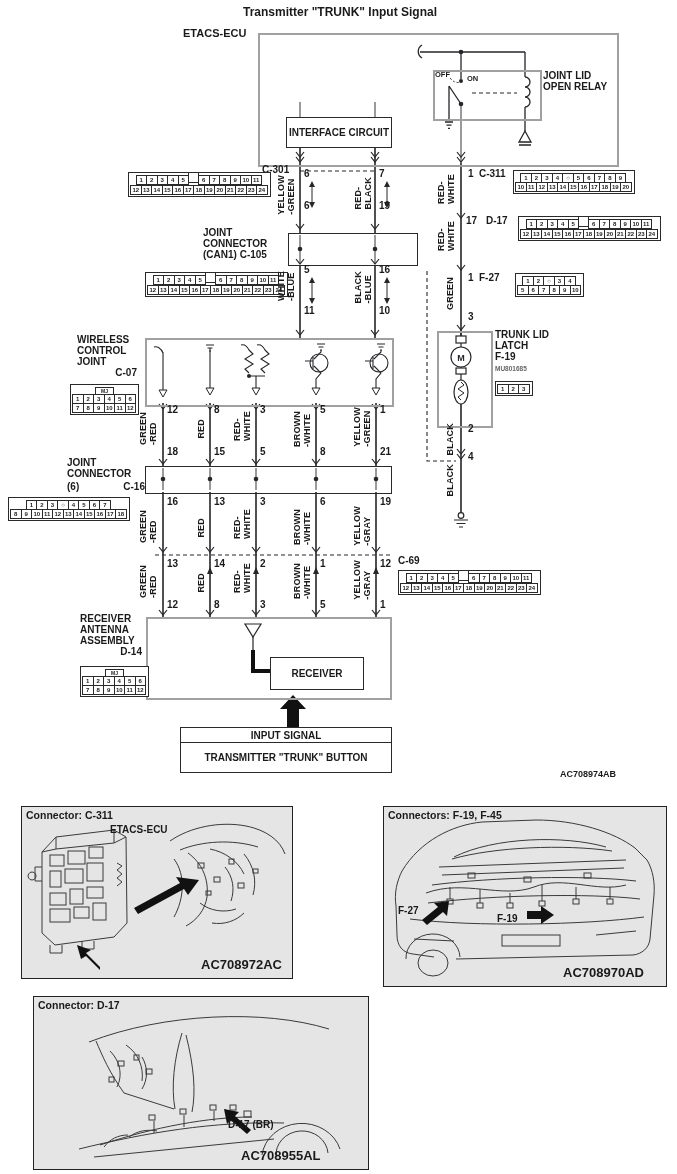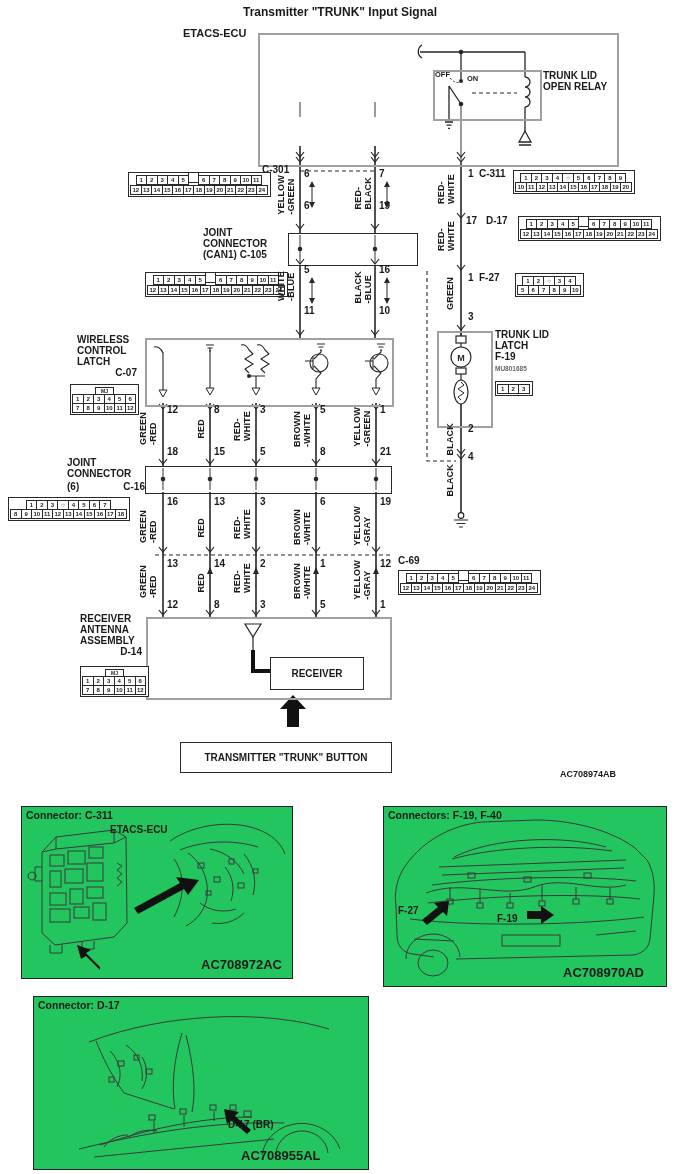--- a/index.html
+++ b/index.html
@@ -24,21 +24,21 @@
   .conn-row{display:flex;justify-content:center;}
   .conn-row + .conn-row{margin-top:-1px;}
   .conn-pin{min-width:7.5px;padding:0 1px;height:8px;line-height:8px;font-size:6px;
             font-weight:bold;text-align:center;color:#1a1a1a;border:1px solid #2a2a2a;
             margin-left:-1px;background:#fff;}
   .conn-tab{width:9px;height:9px;border:1px solid #2a2a2a;margin-left:-1px;
             transform:translateY(-3px);background:#fff;}
   .conn-header{font-size:5px;line-height:6px;font-weight:bold;border:1px solid #2a2a2a;
                padding:0 5px;margin-bottom:-1px;background:#fff;color:#1a1a1a;}
   
-  .panel{position:absolute;border:1.6px solid #222;background:#22c55e;}
+  .panel{position:absolute;border:1.6px solid #222;background:#e5e5e5;}
   .panel-title{position:absolute;left:4px;top:2px;font-size:10.5px;font-weight:bold;}
   .panel-code{position:absolute;font-size:13px;font-weight:bold;}
   .panel-label{position:absolute;font-size:10px;font-weight:bold;white-space:nowrap;}
 </style>
 </head>
 <body>
 
 <div class="root">
 
   <svg class="wiring" width="677" height="800" viewBox="0 0 677 800">
@@ -148,25 +148,26 @@
       <path d="M312,181 l-3,6 h6 z M312,208 l-3,-6 h6 z M387,181 l-3,6 h6 z M387,208 l-3,-6 h6 z"></path>
       <path d="M312,277 l-3,6 h6 z M312,304 l-3,-6 h6 z M387,277 l-3,6 h6 z M387,304 l-3,-6 h6 z"></path>
     </g>
   </svg>
 
   <div class="lbl f12 abs" style="left:150px;top:6px;width:380px;text-align:center;">Transmitter "TRUNK" Input Signal</div>
 
   <div class="graybox" style="left:258px;top:33px;width:357px;height:130px;"></div>
   <div class="lbl f11" style="left:183px;top:28px;">ETACS-ECU</div>
 
+  <div class="box ctext" style="left:286px;top:117px;width:104px;height:29px;">INTERFACE CIRCUIT</div>
 
   <div class="graybox" style="left:433px;top:70px;width:105px;height:47px;"></div>
   <div class="lbl f8" style="left:435px;top:71px;">OFF</div>
   <div class="lbl f8" style="left:467px;top:75px;">ON</div>
-  <div class="lbl f10" style="left:543px;top:71px;width:72px;white-space:normal;">TRUNK LID OPEN RELAY</div>
+  <div class="lbl f10" style="left:543px;top:71px;width:72px;white-space:normal;">JOINT LID OPEN RELAY</div>
 
   <div class="lbl f10" style="left:262px;top:165px;">C-301</div>
   <div class="pin" style="left:304px;top:168px;">6</div>
   <div class="pin" style="left:379px;top:168px;">7</div>
   <div class="pin" style="left:304px;top:200px;">6</div>
   <div class="pin" style="left:379px;top:200px;">19</div>
   <div class="vlabel" style="left:277px;top:175px;">YELLOW
 -GREEN</div>
   <div class="vlabel" style="left:354px;top:177px;">RED-
 BLACK</div>
@@ -242,21 +243,21 @@
   <div class="pin" style="left:304px;top:305px;">11</div>
   <div class="pin" style="left:379px;top:305px;">10</div>
   <div class="vlabel" style="left:277px;top:271px;">WHITE
 -BLUE</div>
   <div class="vlabel" style="left:354px;top:271px;">BLACK
 -BLUE</div>
 
   <div class="graybox" style="left:145px;top:338px;width:245px;height:65px;"></div>
   <div class="lbl f10" style="left:77px;top:335px;">WIRELESS
 CONTROL
-LATCH</div>
+JOINT</div>
   <div class="lbl f10" style="left:77px;top:368px;width:60px;text-align:right;">C-07</div>
   <div class="conn" style="left:70px;top:384px;">
       <div class="conn-header">MJ</div>
       <div class="conn-row">
         <div class="conn-pin">1</div>
         <div class="conn-pin">2</div>
         <div class="conn-pin">3</div>
         <div class="conn-pin">4</div>
         <div class="conn-pin">5</div>
         <div class="conn-pin">6</div>
@@ -410,20 +411,21 @@
         <div class="conn-pin">7</div>
         <div class="conn-pin">8</div>
         <div class="conn-pin">9</div>
         <div class="conn-pin">10</div>
         <div class="conn-pin">11</div>
         <div class="conn-pin">12</div>
       </div>
     </div>
   <div class="box ctext" style="left:270px;top:657px;width:92px;height:31px;">RECEIVER</div>
 
+  <div class="box ctext" style="left:180px;top:727px;width:210px;height:15px;">INPUT SIGNAL</div>
   <div class="box ctext" style="left:180px;top:742px;width:210px;height:29px;">TRANSMITTER "TRUNK" BUTTON</div>
   <div class="lbl f9" style="left:560px;top:770px;">AC708974AB</div>
 
   <div class="vlabel" style="left:437px;top:174px;">RED-
 WHITE</div>
   <div class="pin" style="left:468px;top:168px;">1</div>
   <div class="pin" style="left:479px;top:168px;text-align:right;">C-311</div>
   <div class="conn" style="left:513px;top:170px;">
       <div class="conn-row">
         <div class="conn-pin">1</div>
@@ -581,21 +583,21 @@
           <rect x="155" y="94" width="6" height="5"></rect>
         <rect x="189" y="92" width="6" height="5"></rect>
           <rect x="223" y="92" width="6" height="5"></rect>
         <rect x="140" y="70" width="7" height="5"></rect>
           <rect x="200" y="66" width="7" height="5"></rect>
         <rect x="84" y="66" width="7" height="5"></rect>
       </g>
       <path d="M38,113 L54,100 l-4,-4 15,-2 -2,15 -4,-4 -16,13 z" fill="#111"></path>
       <path d="M143,104 h14 v-5 l13,9 -13,9 v-5 h-14 z" fill="#111"></path>
     </svg>
-    <div class="panel-title">Connectors: F-19, F-40</div>
+    <div class="panel-title">Connectors: F-19, F-45</div>
     <div class="panel-label" style="left:14px;top:98px;">F-27</div>
     <div class="panel-label" style="left:113px;top:106px;">F-19</div>
     <div class="panel-code" style="right:22px;bottom:6px;">AC708970AD</div>
   </div>
 
   <div class="panel" style="left:33px;top:996px;width:334px;height:172px;">
     <svg width="334" height="172" viewBox="0 0 334 172" style="position:absolute;left:0;top:0;">
       <g stroke="#3a3a3a" stroke-width="1" fill="none">
         <path d="M55,45 C130,16 230,12 295,32"></path>
         <path d="M90,96 C75,75 68,58 62,44 M148,36 C140,62 137,90 141,112"></path>

